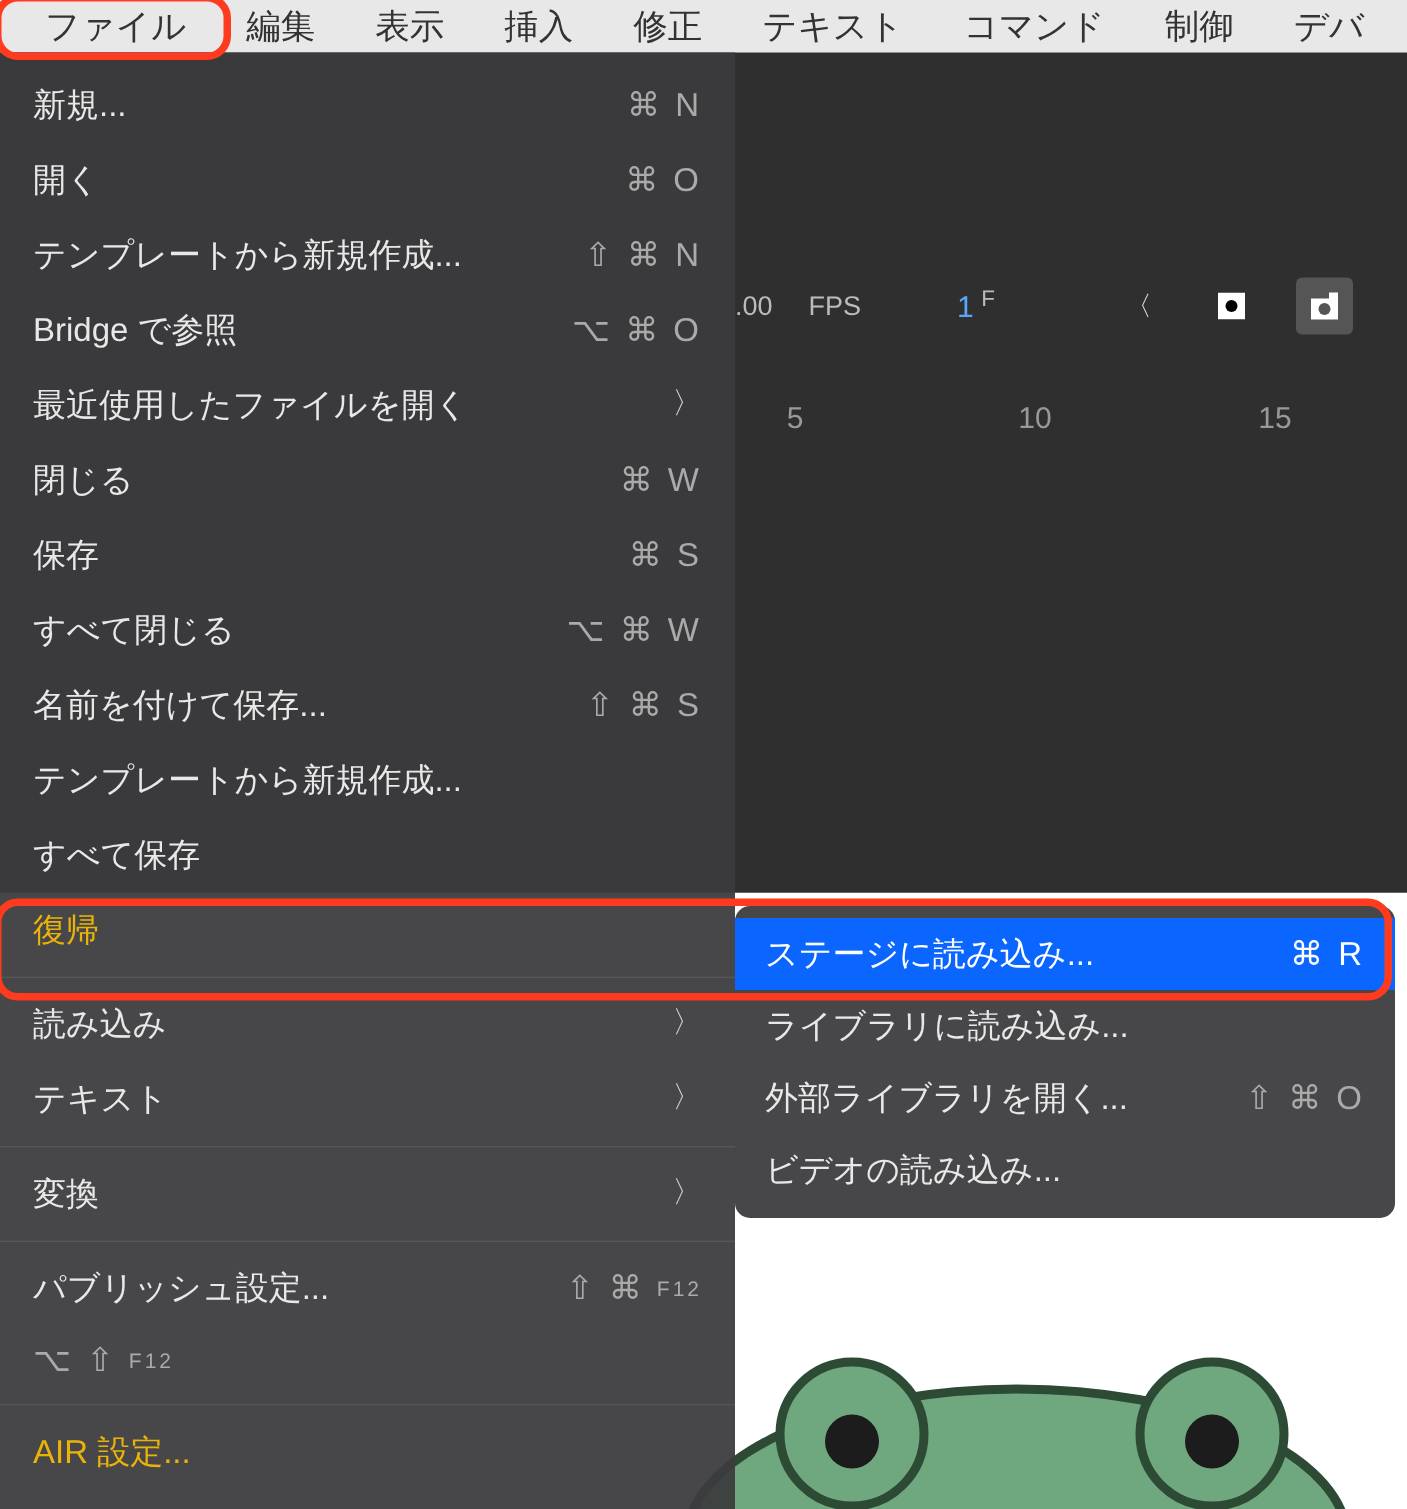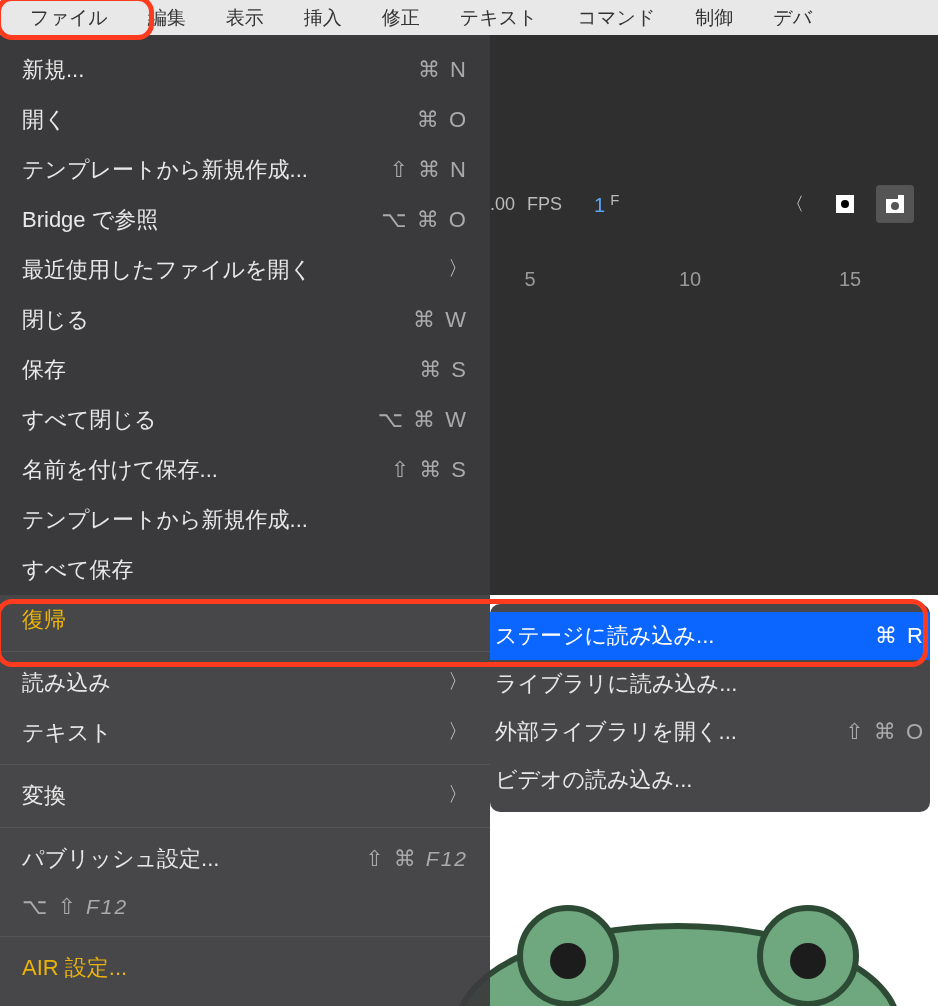--- a/index.html
+++ b/index.html
@@ -4,21 +4,21 @@
 <style>
   * { margin: 0; padding: 0; box-sizing: border-box; font-family: -apple-system, "Hiragino Sans", sans-serif; }
   body { width: 938px; height: 1006px; overflow: hidden; background: #3a3a3a; position: relative; }
 
   .menubar {
     height: 35px;
     background: #e8e8e8;
     display: flex;
     align-items: center;
     padding-left: 10px;
-    font-size: 19px;
+    font-size: 23px;
     color: #333;
     position: relative;
     z-index: 10;
   }
   .menubar-item {
     padding: 4px 20px;
     cursor: default;
   }
 
   .highlight-box {
@@ -45,57 +45,57 @@
     border-bottom-right-radius: 10px;
   }
   .menu-row {
     display: flex;
     justify-content: space-between;
     padding: 10px 22px;
     cursor: default;
   }
   .menu-row .label { white-space: nowrap; }
   .menu-row .shortcut { color: #aaa; font-size: 22px; letter-spacing: 2px; display:flex; align-items:center; gap:8px;}
-  .menu-row .shortcut .fkey { font-size: 21px; font-style: italic; }
+  .menu-row .shortcut .fkey { font-size: 14px; }
   .menu-row.disabled .label,
   .menu-row.disabled .shortcut { color: #eab308; }
   .menu-row .arrow { color: #ccc; font-size: 20px; }
   .menu-sep { height: 1px; background: #555; margin: 6px 0; }
 
   
   .submenu {
     position: absolute;
     top: 604px;
     left: 490px;
     width: 440px;
     background: rgba(60,60,62,0.94);
     color: #e8e8e8;
     font-size: 22px;
     padding: 8px 0;
     border-radius: 10px;
     z-index: 35;
   }
-  .submenu .menu-row { padding: 9px 5px; }
+  .submenu .menu-row { padding: 9px 20px; }
   .submenu .menu-row.highlighted {
     background: #0a66ff;
     color: #fff;
   }
   .submenu .menu-row.highlighted .shortcut { color: #fff; }
 
   
   .timeline-area {
     position: absolute;
     top: 35px; left: 0; right: 0; height: 560px;
     background: #2f2f2f;
     z-index: 1;
   }
   .toolbar {
     position: absolute;
     top: 180px; left: 490px; right: 0; height: 48px;
-    display: flex; align-items: center; gap: 12px;
+    display: flex; align-items: center; gap: 24px;
     color: #bbb; font-size: 18px;
     z-index: 2;
   }
   .toolbar .num { color: #5aa6ff; font-size: 20px; }
   .toolbar .iconbtn {
     width: 38px; height: 38px; display:flex; align-items:center; justify-content:center;
     color: #ddd;
   }
   .toolbar .iconbtn.active { background: #555; border-radius: 4px; }
 
@@ -134,21 +134,21 @@
     <circle cx="190" cy="95" r="18" fill="#1c1c1c"></circle>
     <circle cx="430" cy="95" r="18" fill="#1c1c1c"></circle>
   </svg>
 </div>
 
 <div class="timeline-area"></div>
 
 <div class="toolbar">
   <span>.00</span>
   <span>FPS</span>
-  <span style="margin-left:20px">
+  <span style="margin-left:40px">
     <span class="num">1</span>
     <sup>F</sup>
   </span>
   <span style="flex:1"></span>
   <span class="iconbtn">〈</span>
   <span class="iconbtn">
     <svg width="18" height="18">
         <rect x="0" y="0" width="18" height="18" fill="#fff"></rect>
         <circle cx="9" cy="9" r="4" fill="#000"></circle>
       </svg>

